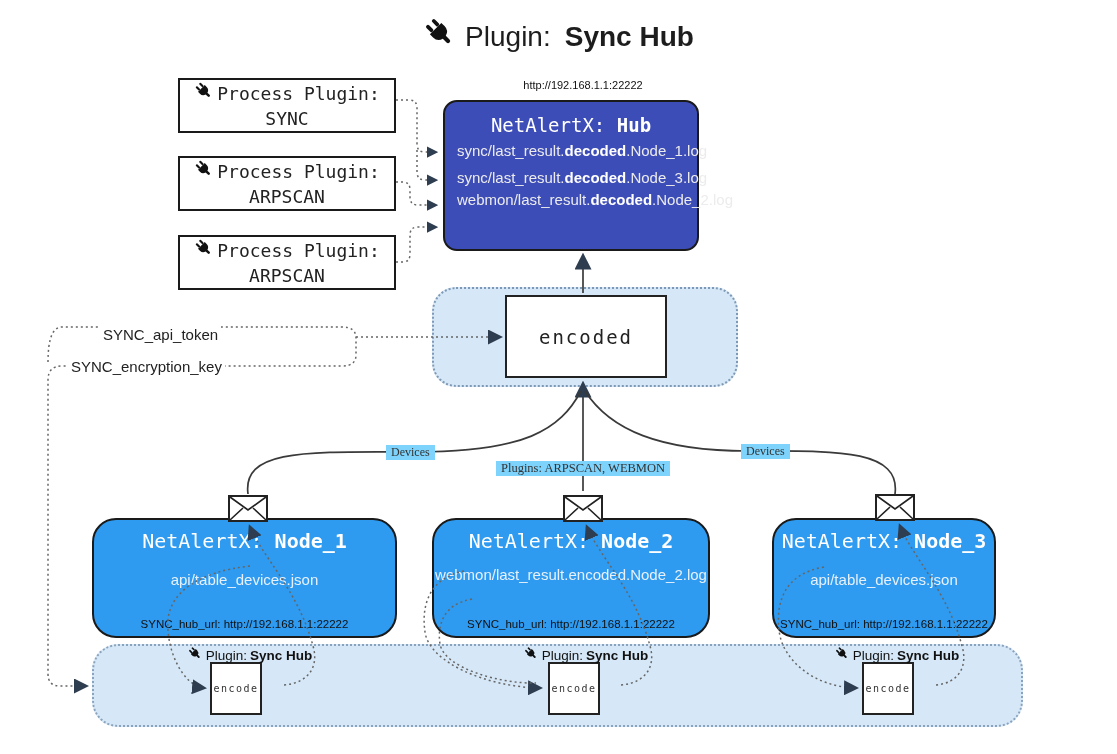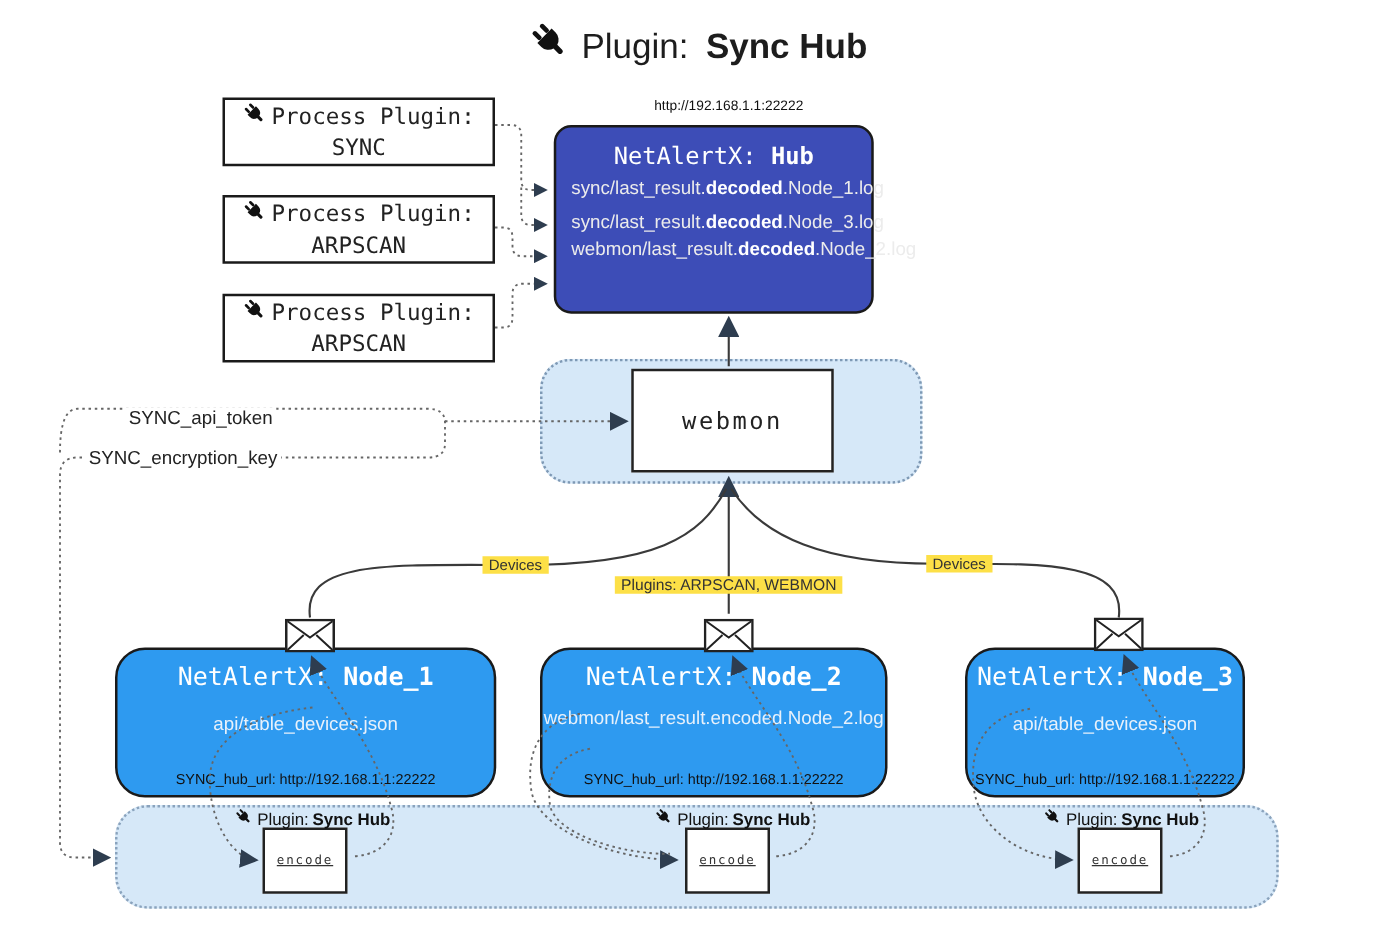--- a/index.html
+++ b/index.html
@@ -32,39 +32,39 @@
 
   
   .decode-panel{position:absolute;left:432px;top:287px;width:306px;height:100px;background:var(--panel-bg);border:2px dotted var(--panel-border);border-radius:24px;z-index:2;}
   .decode-box{position:absolute;left:505px;top:295px;width:162px;height:83px;background:#fff;border:2px solid #222;z-index:4;
               display:flex;align-items:center;justify-content:center;font-family:"DejaVu Sans Mono",monospace;font-size:19px;letter-spacing:2px;color:#222;}
 
   
   .secret{position:absolute;font-size:15px;color:#222;background:#fff;padding:0 3px;z-index:6;}
 
   
-  .edge-label{position:absolute;font-size:12px;color:#333;background:#fde047;padding:0 5px;z-index:6;}
+  .edge-label{position:absolute;font-size:12px;color:#333;background:#7dd3fc;padding:0 5px;z-index:6;font-family:Liberation Serif, serif;}
 
   
   .node{position:absolute;top:518px;height:120px;background:var(--node-bg);border:2px solid var(--ink);border-radius:24px;z-index:2;color:#fff;}
   .node-title{font-family:"DejaVu Sans Mono",monospace;font-size:20px;text-align:center;margin-top:9px;}
   .node-title b{font-weight:bold;}
   .node-files{margin-top:13px;text-align:center;font-size:15px;color:#e8f1fb;line-height:1.85;}
   .node-files.tight{margin-top:8px;line-height:1.85;}
   .node-huburl{position:absolute;bottom:6px;left:0;width:100%;text-align:center;font-size:11.5px;color:#111;}
 
   
   .envelope{position:absolute;z-index:6;}
 
   
   .encode-bar{position:absolute;left:92px;top:644px;width:931px;height:83px;background:var(--panel-bg);border:2px dotted #8aa3bd;border-radius:26px;z-index:1;}
   .enc-label{position:absolute;top:646px;transform:translateX(-50%);display:flex;align-items:center;gap:3px;font-size:13.5px;color:#111;z-index:6;white-space:nowrap;}
   .enc-label b{font-weight:bold;}
-  .enc-box{position:absolute;top:662px;width:68px;height:53px;background:#fff;border:2px solid #222;z-index:4;
-           display:flex;align-items:center;justify-content:center;font-family:"DejaVu Sans Mono",monospace;font-size:10px;letter-spacing:1.5px;color:#333;text-decoration:underline;}
+  .enc-box{position:absolute;top:662px;width:52px;height:53px;background:#fff;border:2px solid #222;z-index:4;
+           display:flex;align-items:center;justify-content:center;font-family:"DejaVu Sans Mono",monospace;font-size:10px;letter-spacing:1.5px;color:#333;}
 
   
   .lines{position:absolute;left:0;top:0;z-index:5;pointer-events:none;}
 </style>
 </head>
 <body>
 
 <div class="stage">
 
   <div class="title">
@@ -134,21 +134,21 @@
       <b>Hub</b>
     </div>
     <div class="hub-entries">
       <div class="hub-entry he1"><span>sync/last_result.</span><b>decoded</b><span>.Node_1.log</span></div>
       <div class="hub-entry he2"><span>sync/last_result.</span><b>decoded</b><span>.Node_3.log</span></div>
       <div class="hub-entry he4"><span>webmon/last_result.</span><b>decoded</b><span>.Node_2.log</span></div>
     </div>
   </div>
 
   <div class="decode-panel"></div>
-  <div class="decode-box">webmon</div>
+  <div class="decode-box">encoded</div>
 
   <div class="secret" style="left:100px;top:326px">SYNC_api_token</div>
   <div class="secret" style="left:68px;top:358px">SYNC_encryption_key</div>
 
   <div class="edge-label" style="left:386px;top:445px">Devices</div>
   <div class="edge-label" style="left:741px;top:444px">Devices</div>
   <div class="edge-label" style="left:583px;top:461px;transform:translateX(-50%);font-size:12.5px">Plugins: ARPSCAN, WEBMON</div>
 
   <div class="node" style="left:92px;width:305px">
     <div class="node-title">

